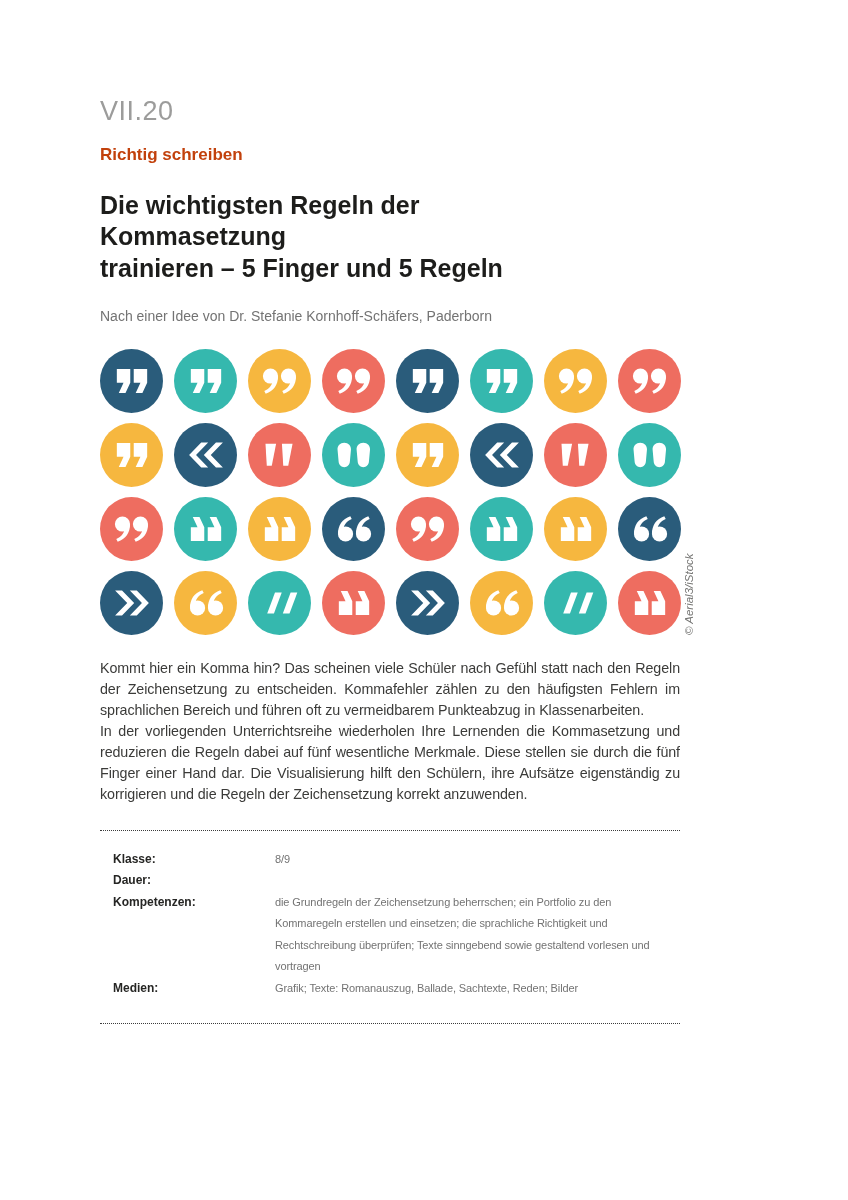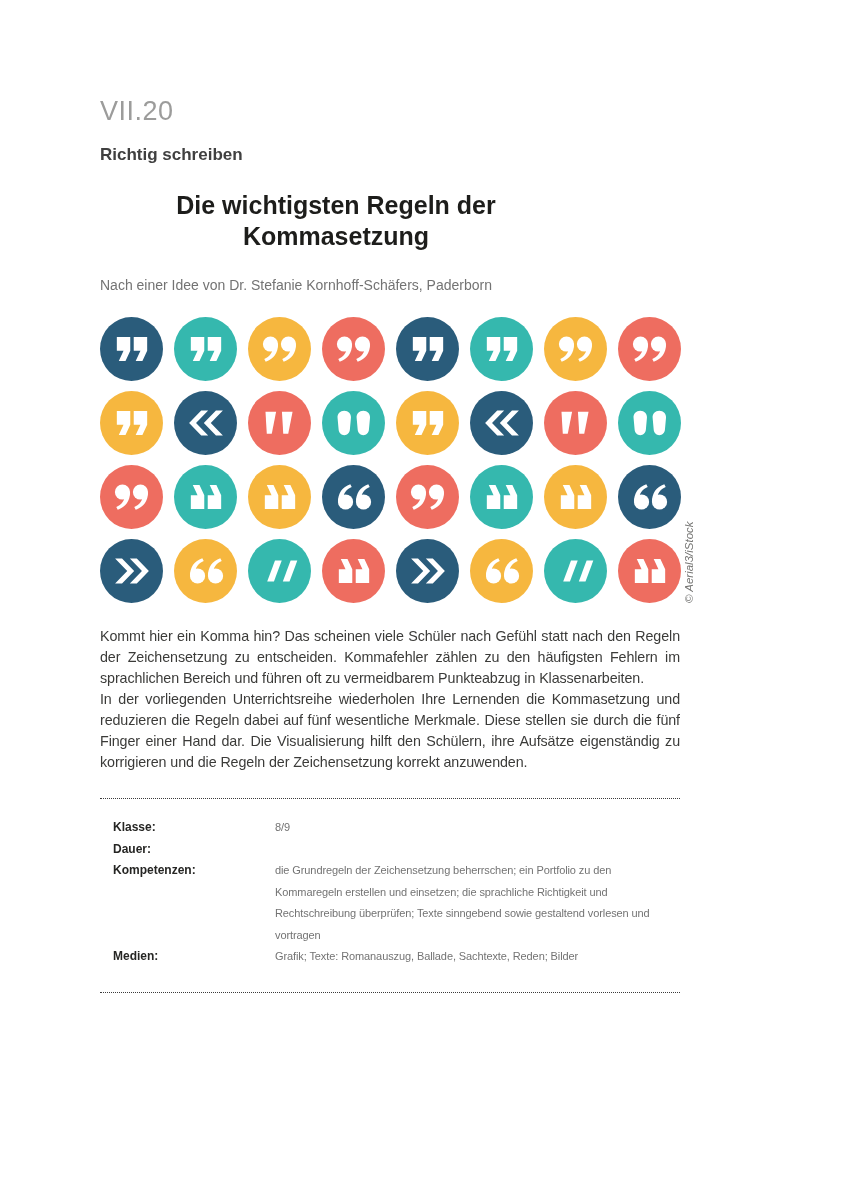--- a/index.html
+++ b/index.html
@@ -13,28 +13,27 @@
     color:#3b3b39;
     overflow:hidden;
   }
   .section-code{
     font-size:27px;line-height:1;
     color:#9c9c9b;
     letter-spacing:.5px;
     margin:0 0 21px 0;
   }
   .kicker{
-    font-size:17px;font-weight:bold;color:#404040;
+    font-size:17px;font-weight:bold;color:#c2410c;
     margin:8px 0 25px 0;line-height:1.1;
   }
   .title{
     margin:3px 0 24px 0;
     font-size:25px;font-weight:bold;color:#1d1d1b;
     line-height:1.26;
-    text-align:center;
   }
   .title-line{display:block;}
   .byline{
     font-size:14px;color:#737373;
     margin:0 0 24px 0;line-height:1.2;
   }
   .figure{
     position:relative;
     width:581px;
     margin:0 0 23px 0;
@@ -102,20 +101,21 @@
 <body>
 
 <div class="page">
 
   <div class="section-code">VII.20</div>
 
   <div class="kicker">Richtig schreiben</div>
 
   <h1 class="title">
     <span class="title-line">Die wichtigsten Regeln der Kommasetzung</span>
+    <span class="title-line">trainieren – 5 Finger und 5 Regeln</span>
   </h1>
 
   <div class="byline">Nach einer Idee von Dr. Stefanie Kornhoff-Schäfers, Paderborn</div>
 
   <figure class="figure">
     <div class="quote-grid" id="quote-grid">
         <span class="qc" style="background: rgb(42, 92, 123);">
           <svg class="qi" viewBox="0 0 24 24" aria-hidden="true">
             <path d="M5 6.5h6.2v6.3L9 17.5H5.9l2.2-4.7H5z"></path>
             <path d="M12.8 6.5H19v6.3l-2.2 4.7h-3.1l2.2-4.7h-3.1z"></path>

